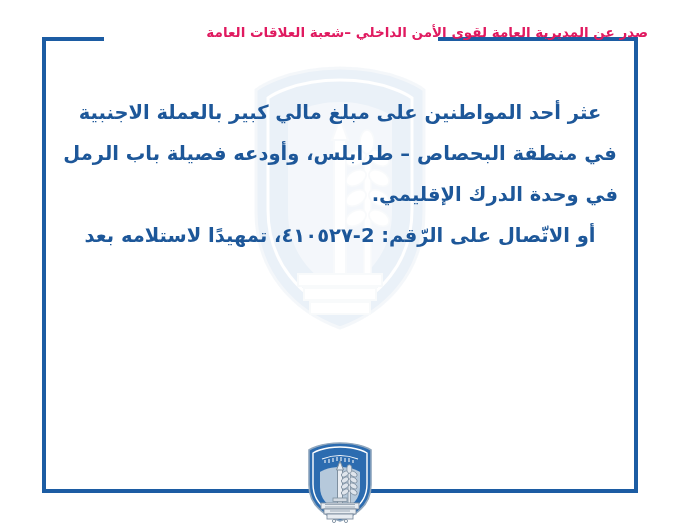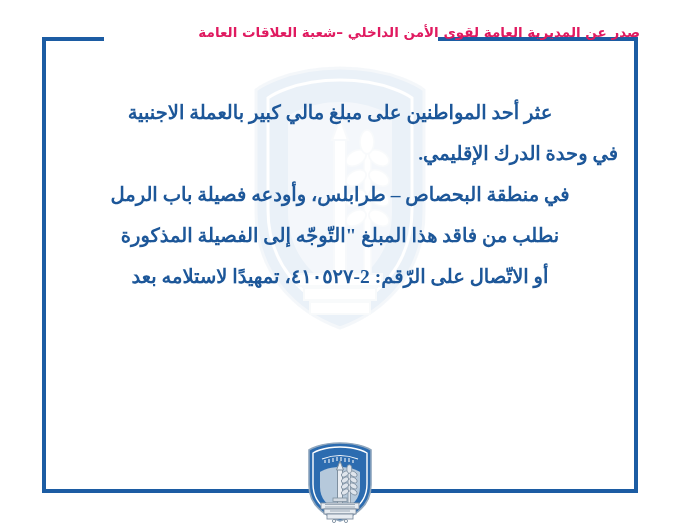--- a/index.html
+++ b/index.html
@@ -31,21 +31,21 @@
   }
   .frame-left  { left: 42px;  top: 37px;  width: 4px;  height: 456px; }
   .frame-right { left: 634px; top: 37px;  width: 4px;  height: 456px; }
   .frame-bottom{ left: 42px;  top: 489px; width: 596px; height: 4px; }
   .frame-top-left  { left: 42px;  top: 37px; width: 62px;  height: 4px; }
   .frame-top-right { left: 438px; top: 37px; width: 200px; height: 4px; }
 
   
   .header-text {
     position: absolute;
-    left: 118px;
+    left: 126px;
     top: 24px;
     width: 522px;
     text-align: right;
     direction: rtl;
     color: #e01a60;
     font-size: 13.5px;
     font-weight: bold;
     letter-spacing: 0px;
     white-space: nowrap;
     line-height: 16px;
@@ -68,21 +68,21 @@
     left: 56px;
     top: 92px;
     width: 568px;
     direction: rtl;
     text-align: center;
     color: #1d5799;
     font-size: 19.5px;
     font-weight: bold;
     line-height: 41px;
   }
-  .body-line { display: block; white-space: nowrap; font-family: Liberation Serif, serif; }
+  .body-line { display: block; white-space: nowrap; }
   .line-right { text-align: right; padding-right: 6px; }
 
   
   .footer-emblem {
     position: absolute;
     left: 303px;
     top: 441px;
     width: 74px;
     height: 88px;
   }
@@ -127,23 +127,22 @@
   <div class="frame-left"></div>
   <div class="frame-right"></div>
   <div class="frame-bottom"></div>
   <div class="frame-top-left"></div>
   <div class="frame-top-right"></div>
 
   <div class="header-text">صدر عن المديرية العامة لقوى الأمن الداخلي –شعبة العلاقات العامة</div>
 
   <div class="body-block">
     <span class="body-line">عثر أحد المواطنين على مبلغ مالي كبير بالعملة الاجنبية</span>
+    <span class="body-line">في منطقة البحصاص – طرابلس، وأودعه فصيلة باب الرمل</span>
     <span class="body-line line-right">في وحدة الدرك الإقليمي.</span>
-    <span class="body-line">في منطقة البحصاص – طرابلس، وأودعه فصيلة باب الرمل</span>
-    <span class="body-line">نطلب من فاقد هذا المبلغ "التّوجّه إلى الفصيلة المذكورة</span>
     <span class="body-line">أو الاتّصال على الرّقم: 2-٤١٠٥٢٧، تمهيدًا لاستلامه بعد</span>
   </div>
 
   <div class="footer-emblem">
     <svg viewBox="0 0 74 88" width="74" height="88" xmlns="http://www.w3.org/2000/svg">
 
       <path d="M37 2 C58 2 68 9 68 9 L68 44 C68 63 54 74 37 80 C20 74 6 63 6 44 L6 9 C6 9 16 2 37 2 Z" fill="#2c6cb0" stroke="#8fa6bd" stroke-width="1.6"></path>
       <path d="M37 6 C55 6 64 12 64 12 L64 43 C64 60 52 70 37 75 C22 70 10 60 10 43 L10 12 C10 12 19 6 37 6 Z" fill="none" stroke="#ffffff" stroke-width="1.4"></path>
 
       <g stroke="#ffffff" stroke-width="1.1" fill="none" opacity="0.95">

